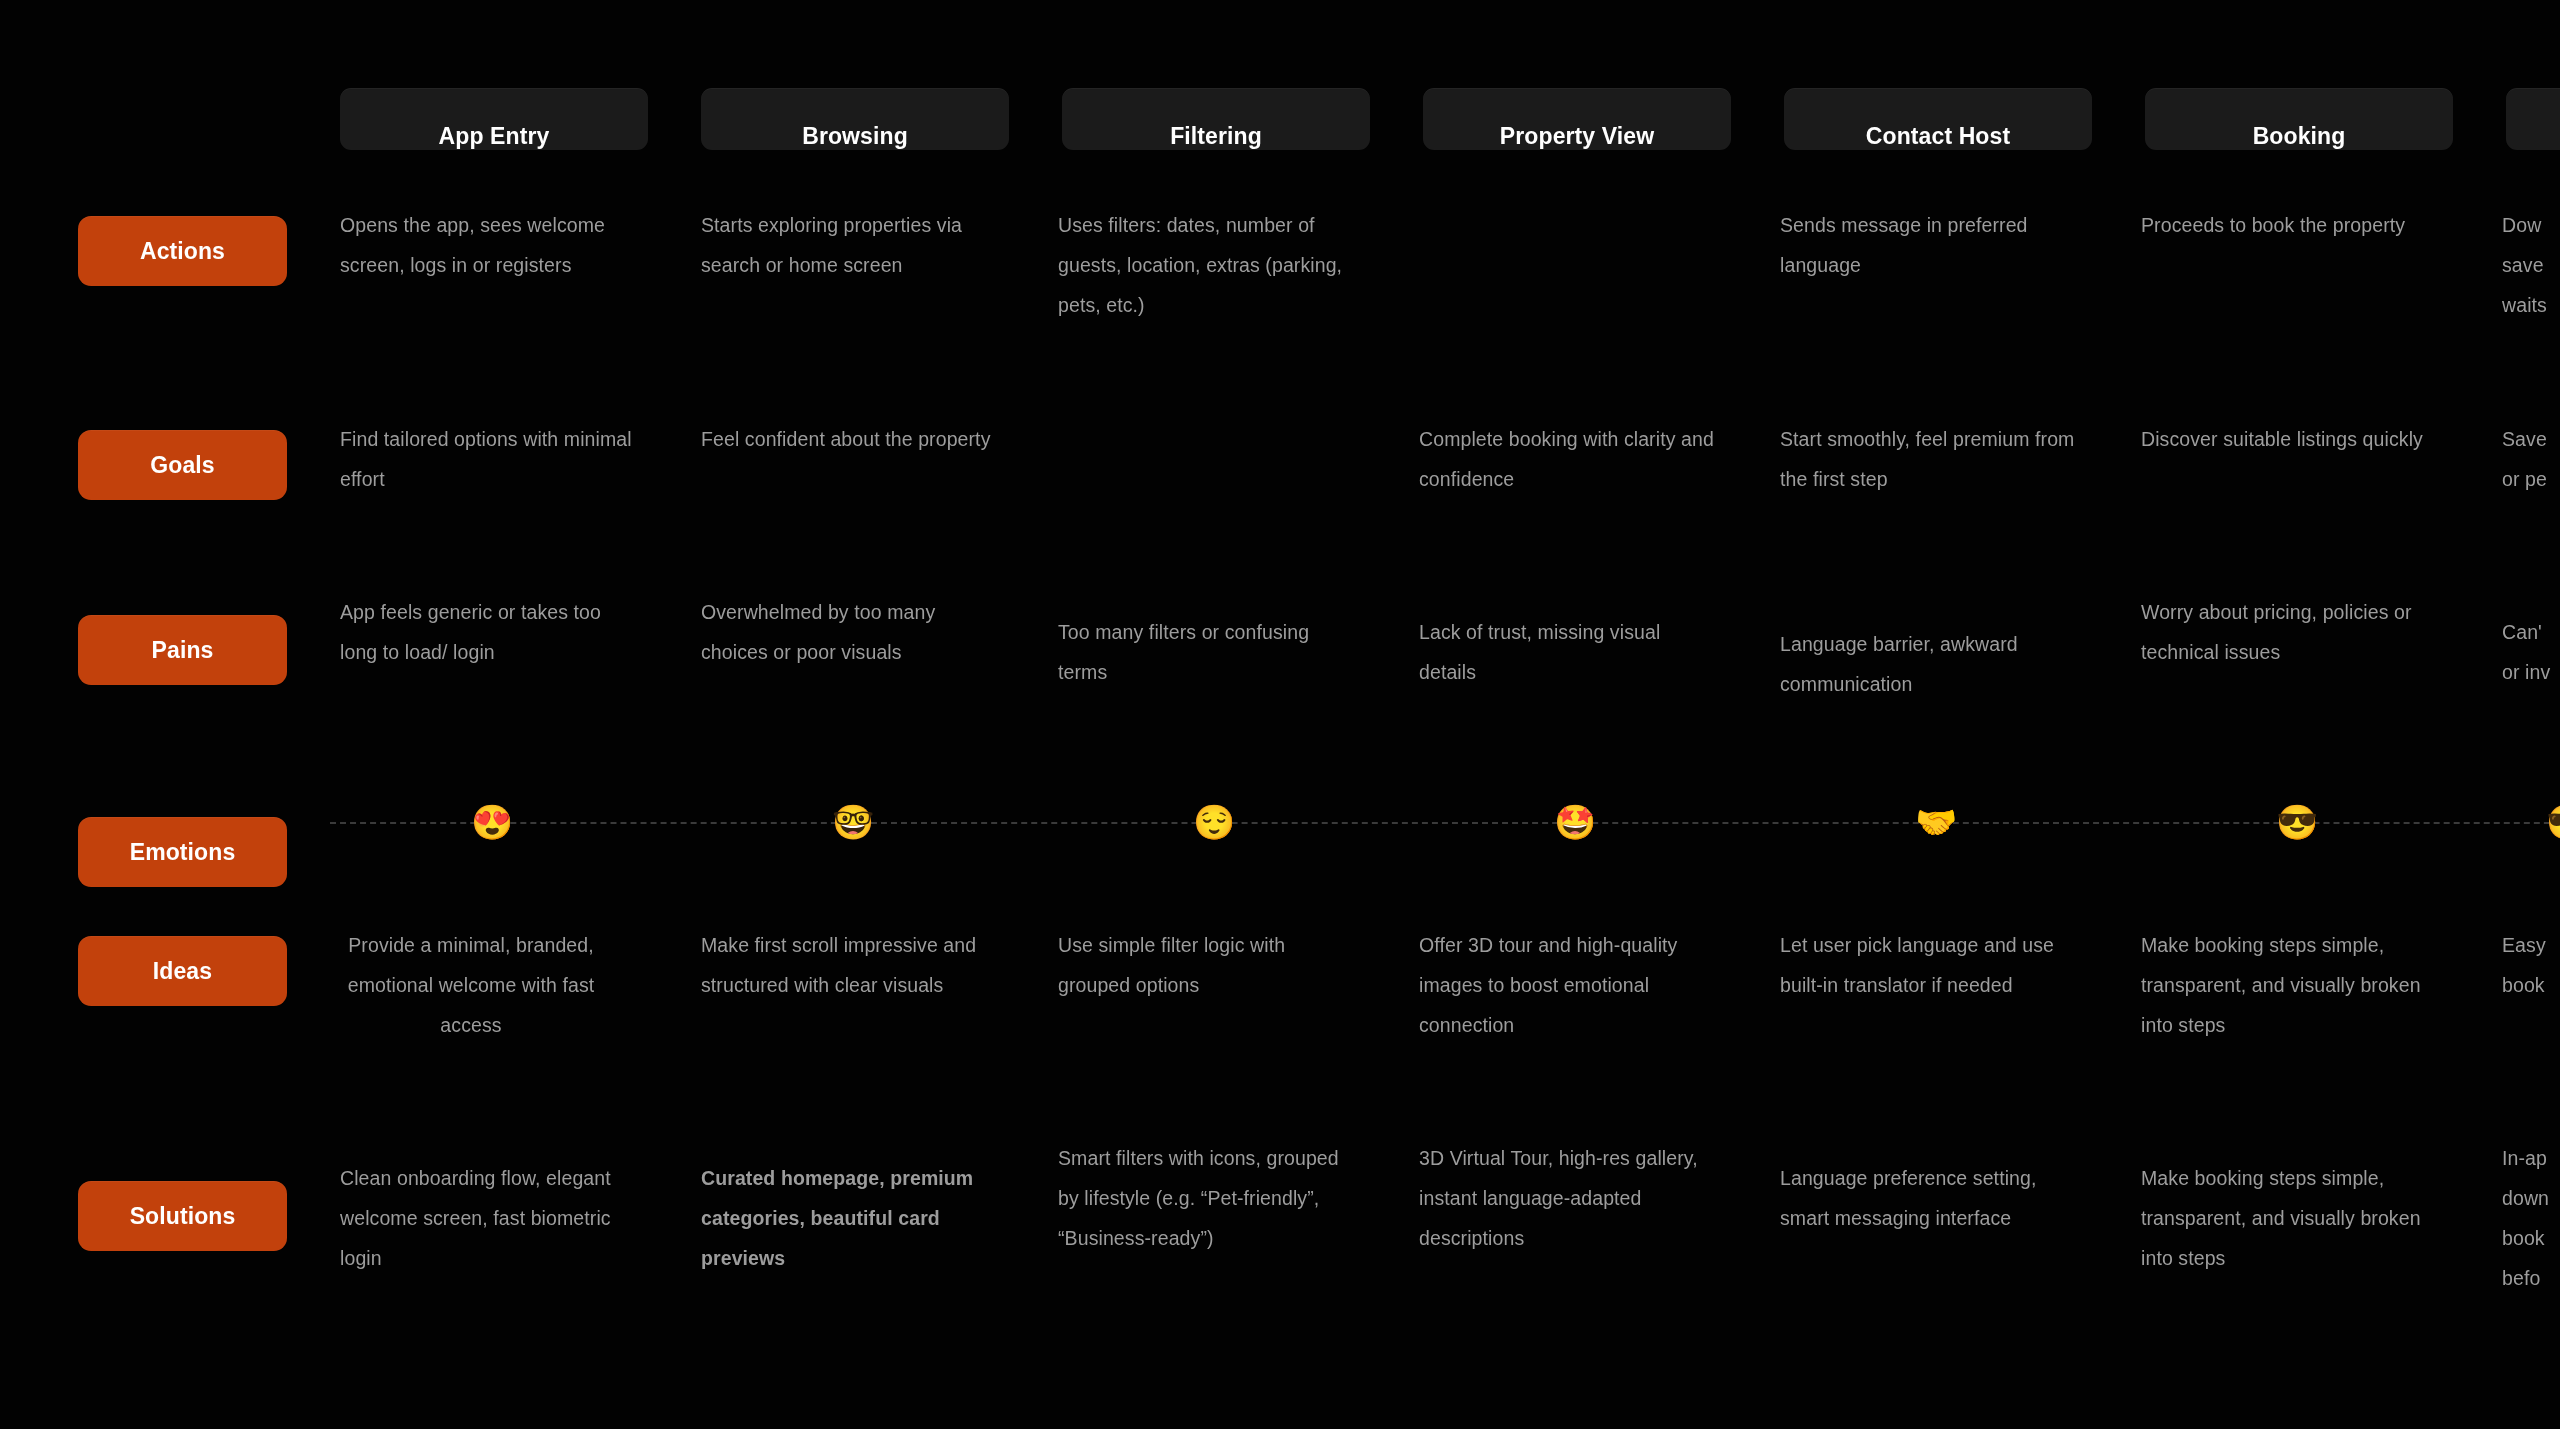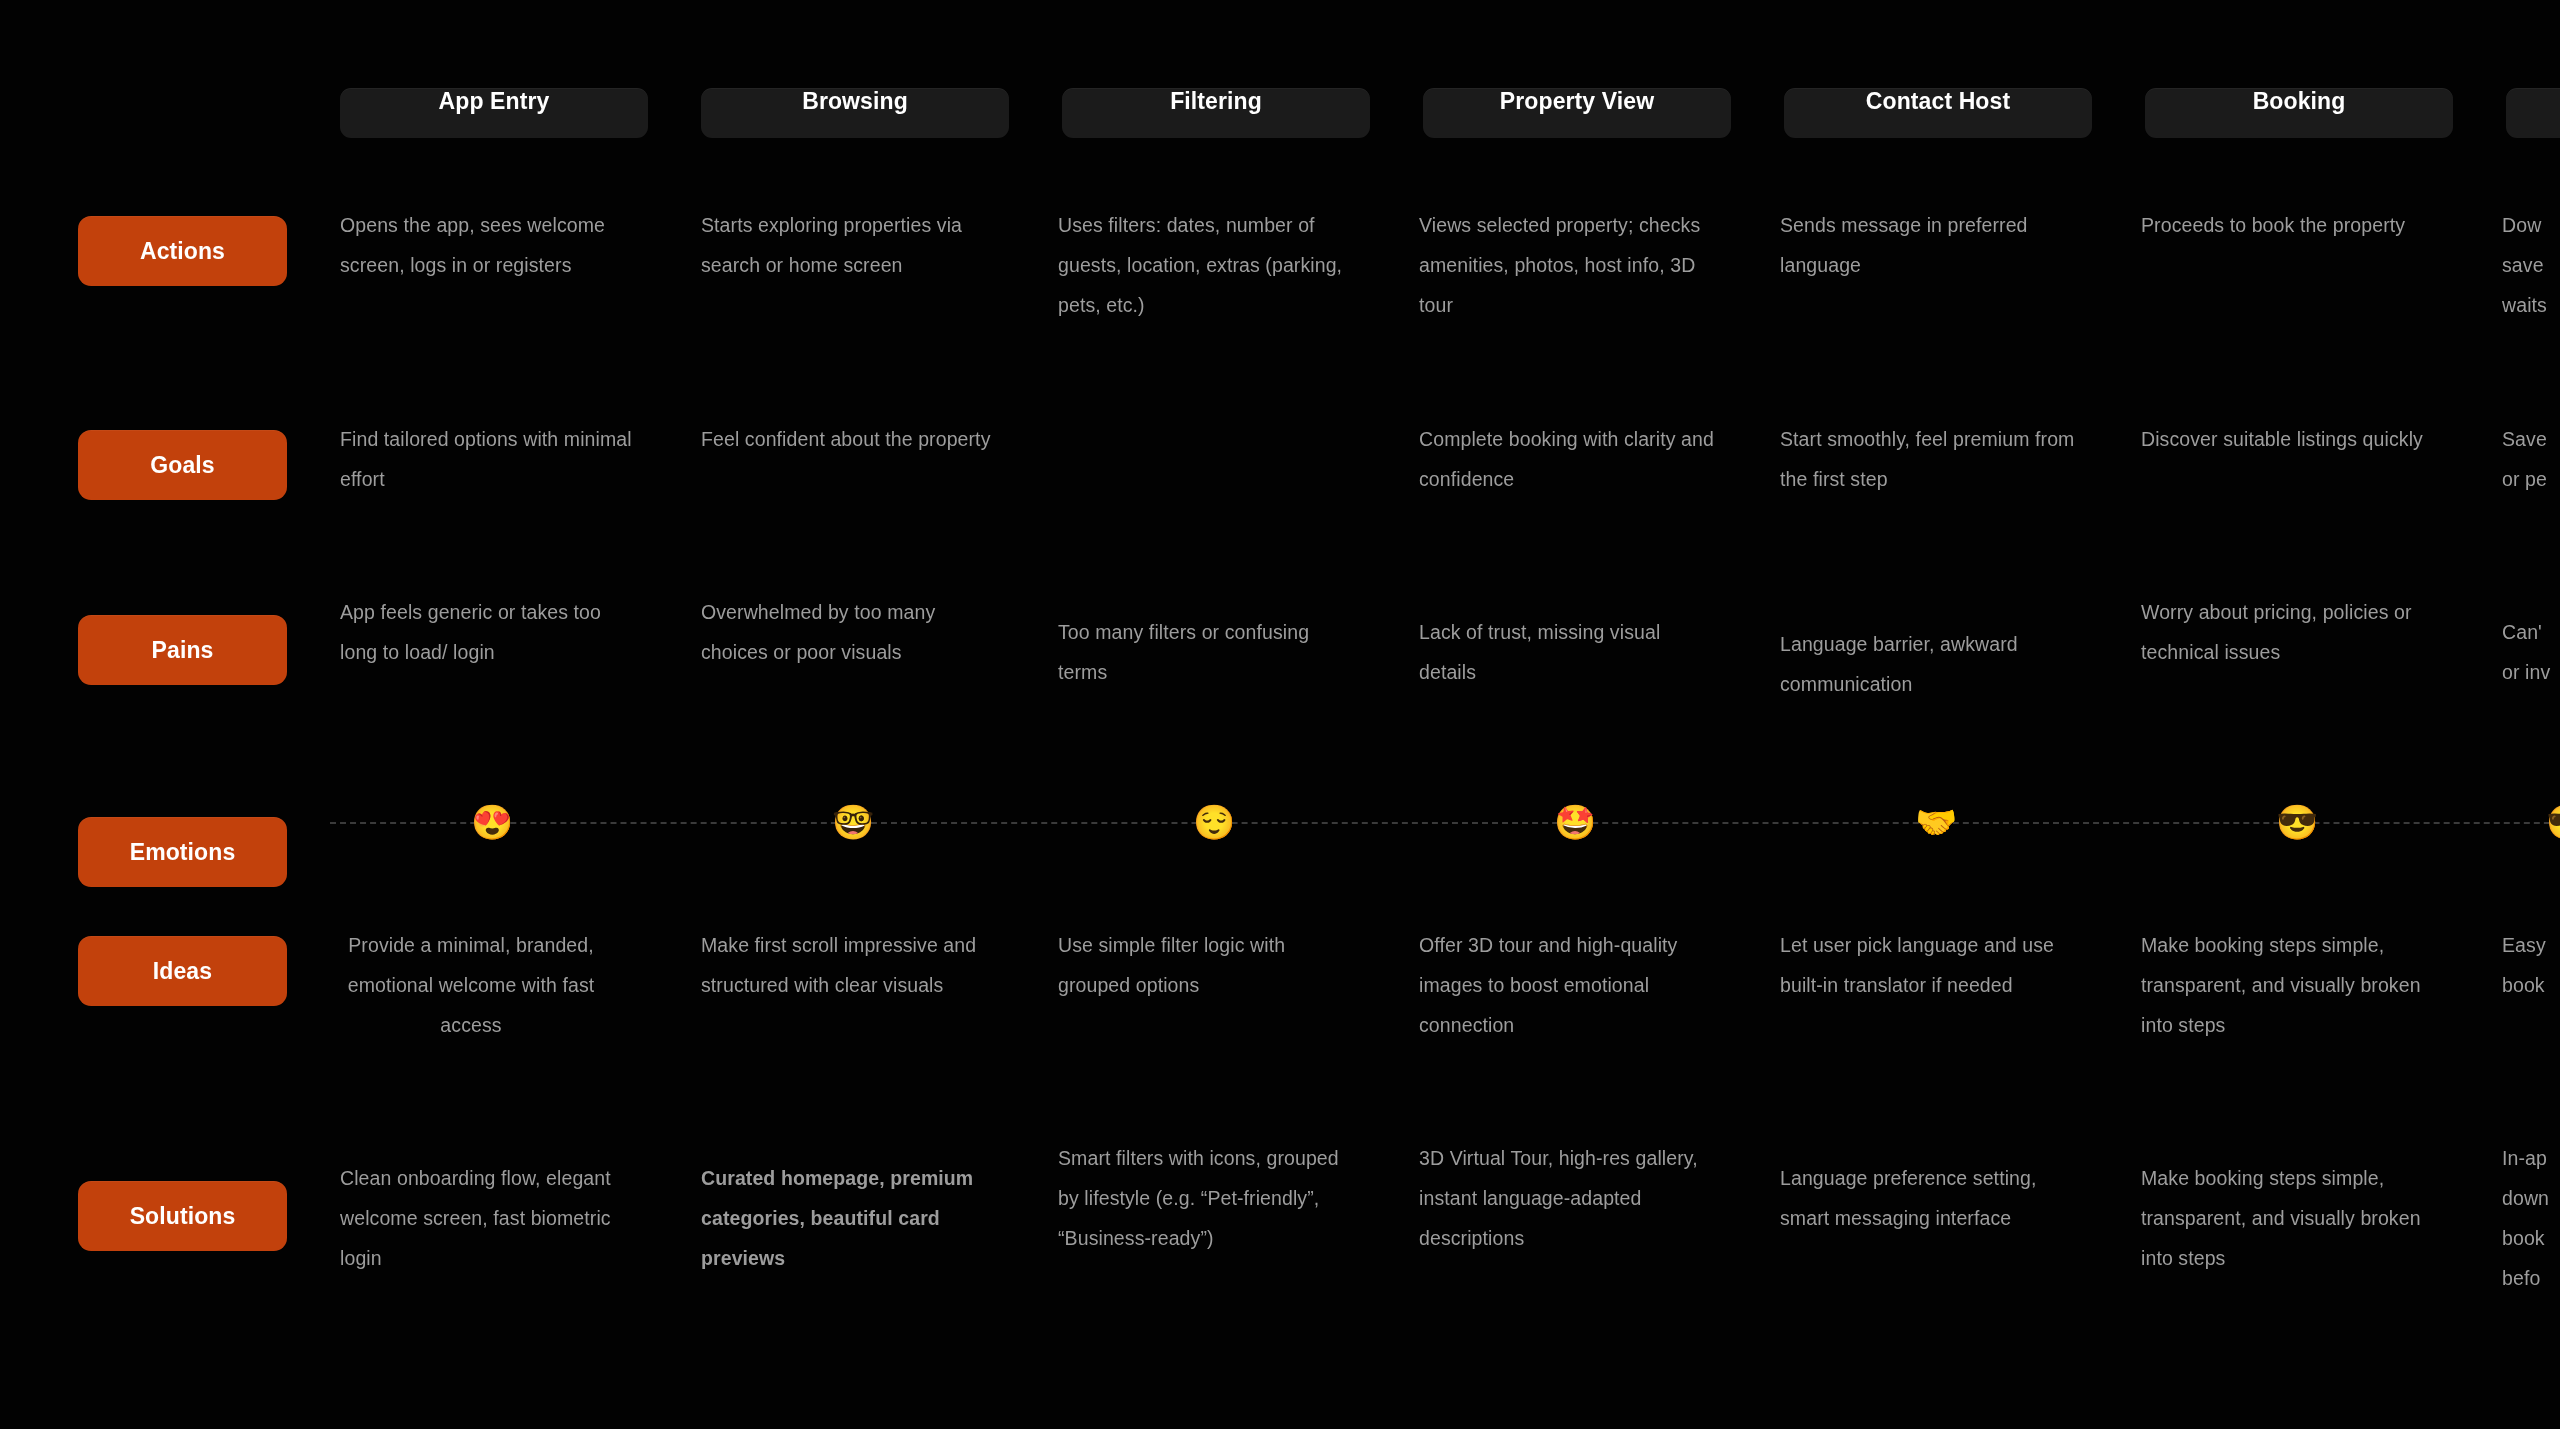--- a/index.html
+++ b/index.html
@@ -11,24 +11,24 @@
   }
   #board {
     position:relative;
     width:2560px; height:1429px;
     background:#020202;
   }
 
   
   .col-h { position:absolute; height:62px; }
   .pill-col {
-    width:308px; height:50px;
+    width:308px; height:62px;
     background:#1b1b1b;
     border-radius:11px;
-    display:flex; align-items:flex-start; justify-content:center;
+    display:flex; align-items:flex-end; justify-content:center;
     box-shadow:inset 0 1px 0 rgba(255,255,255,0.045);
   }
   .pill-col span {
     color:#ffffff;
     font-size:23px;
     font-weight:bold;
     letter-spacing:0.1px;
     white-space:nowrap;
   }
 
@@ -135,21 +135,20 @@
   <div class="pill-row" style="top:936px;">
     <span>Ideas</span>
   </div>
   <div class="pill-row" style="top:1181px;">
     <span>Solutions</span>
   </div>
 
   <div class="cell" style="left:340px; top:205px;">Opens the app, sees welcome screen, logs in or registers</div>
   <div class="cell" style="left:701px; top:205px;">Starts exploring properties via search or home screen</div>
   <div class="cell" style="left:1058px; top:205px;">Uses filters: dates, number of guests, location, extras (parking, pets, etc.)</div>
-  <div class="cell" style="left:1419px; top:205px;">Views selected property; checks amenities, photos, host info, 3D tour</div>
   <div class="cell" style="left:1780px; top:205px;">Sends message in preferred language</div>
   <div class="cell" style="left:2141px; top:205px;">Proceeds to book the property</div>
   <div class="cell" style="left:2502px; top:205px;">Dow
 save
 waits</div>
 
   <div class="cell" style="left:340px; top:419px;">Find tailored options with minimal effort</div>
   <div class="cell" style="left:701px; top:419px;">Feel confident about the property</div>
   <div class="cell" style="left:1419px; top:419px;">Complete booking with clarity and confidence</div>
   <div class="cell" style="left:1780px; top:419px;">Start smoothly, feel premium from the first step</div>

